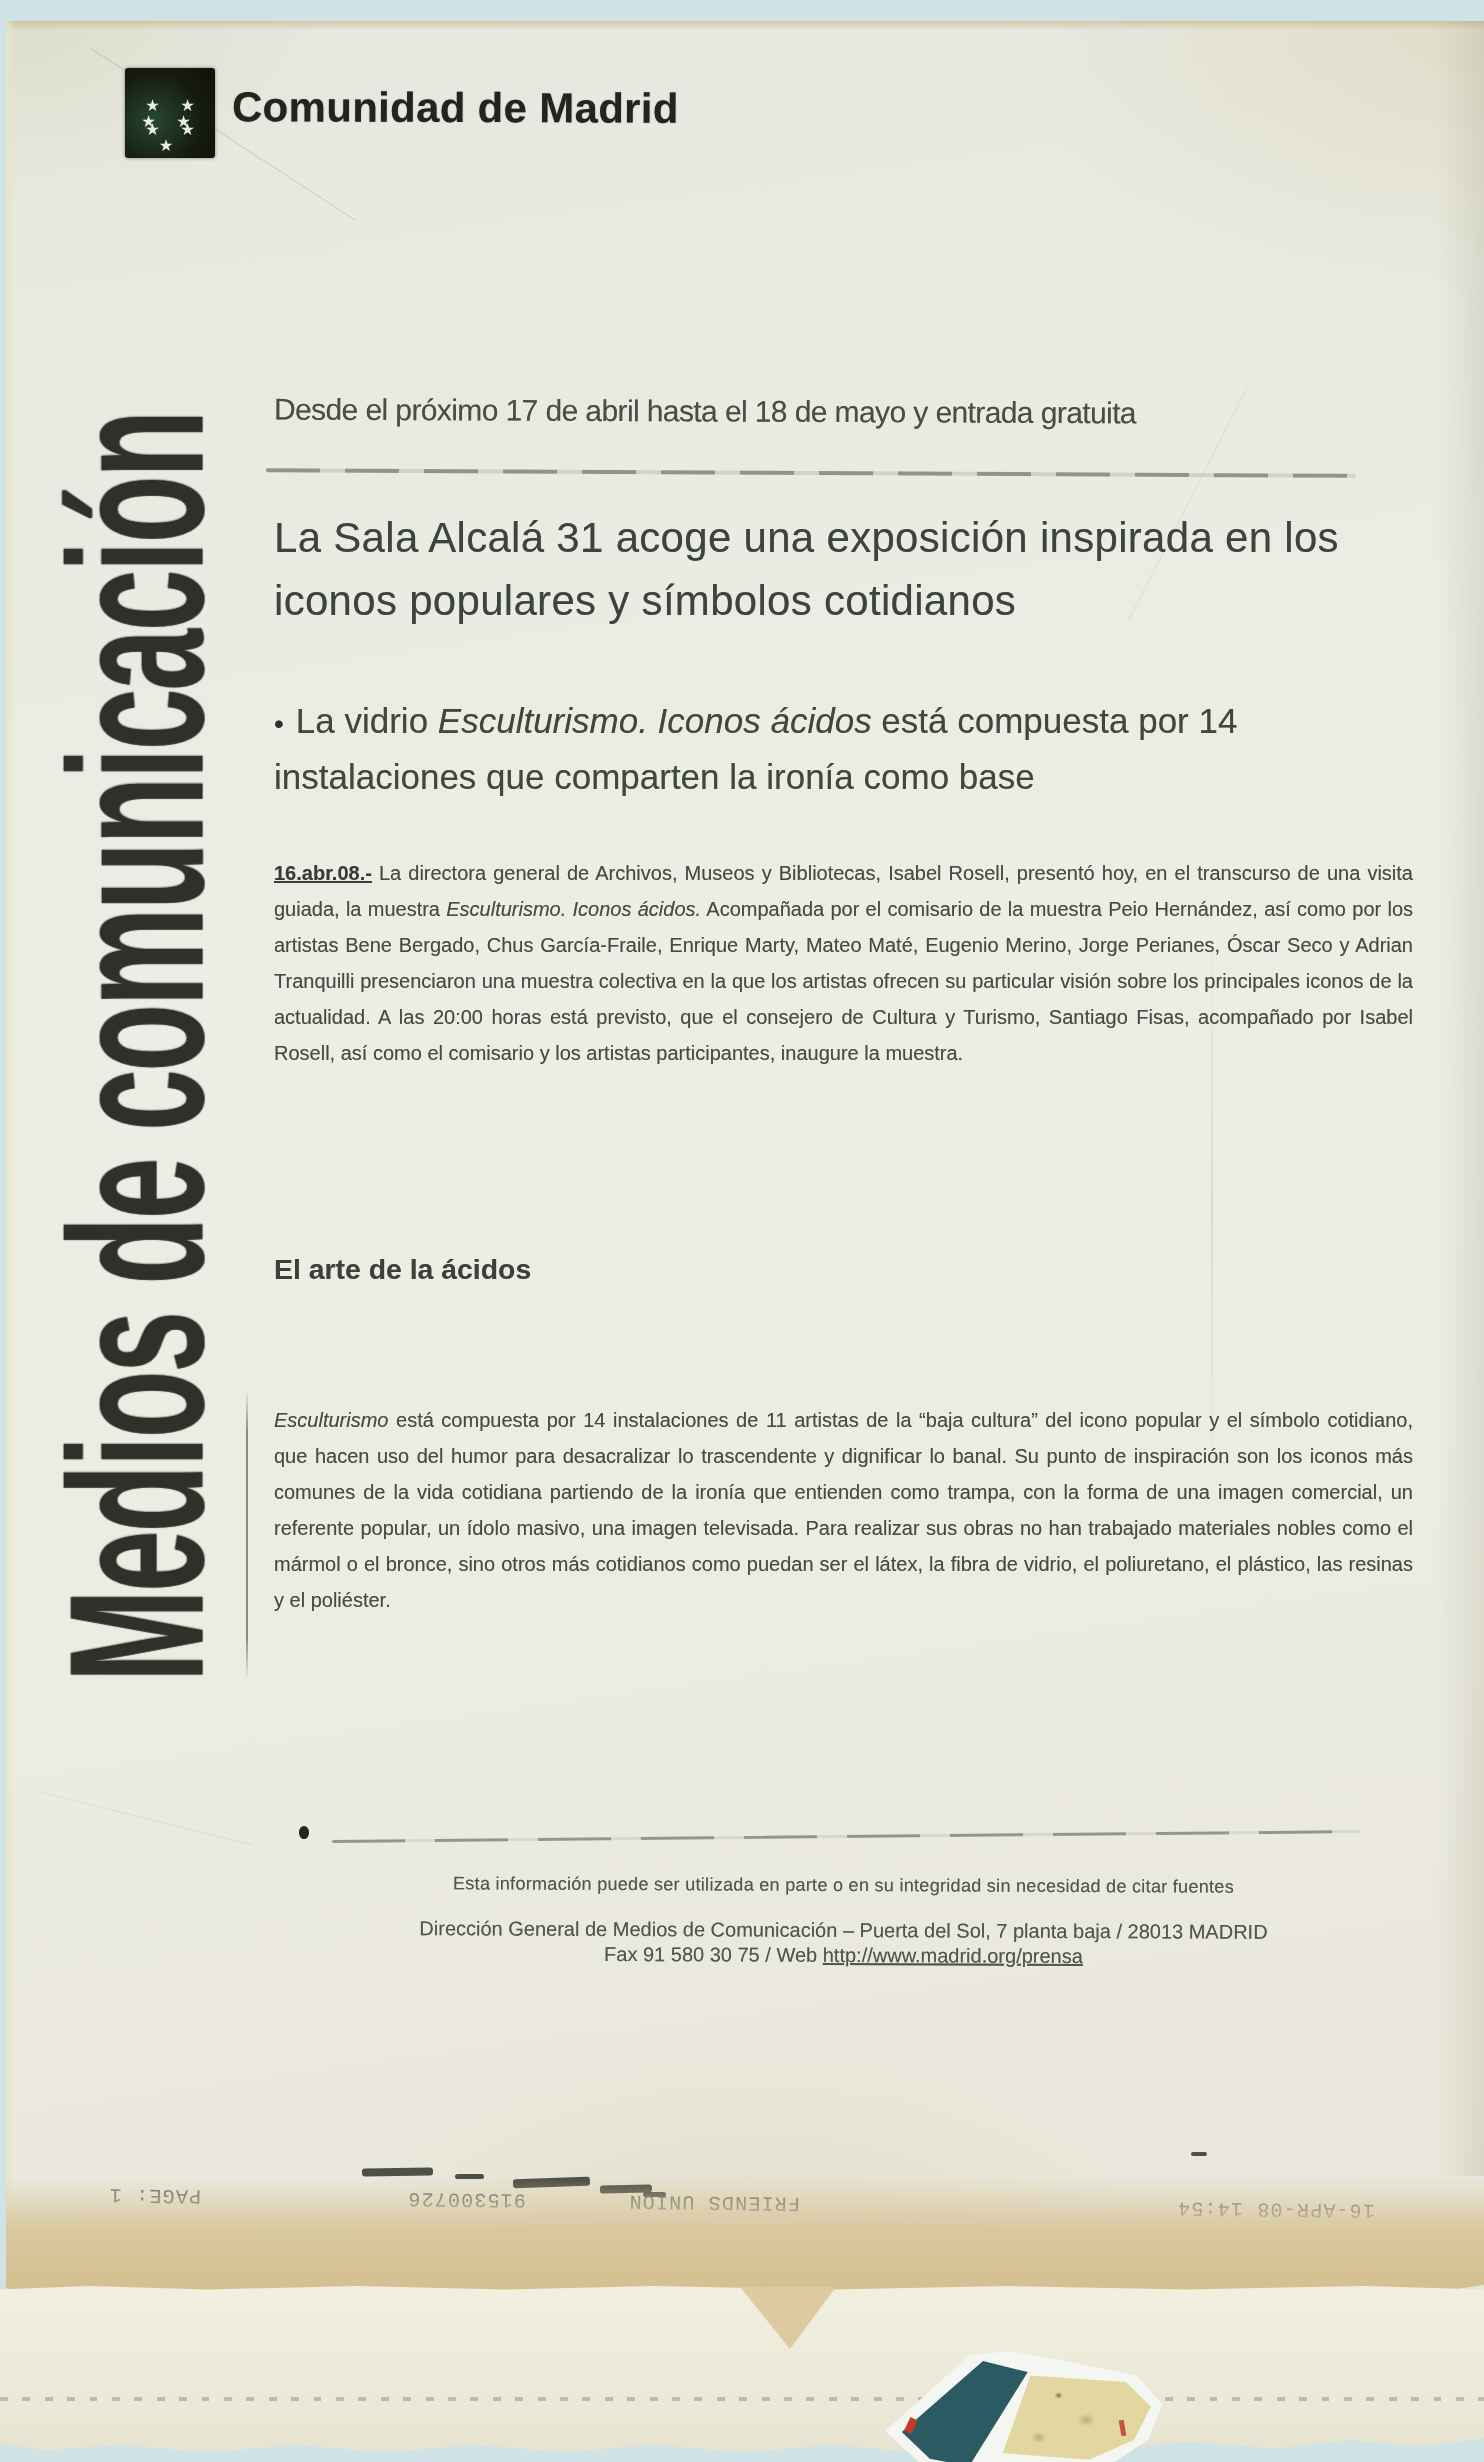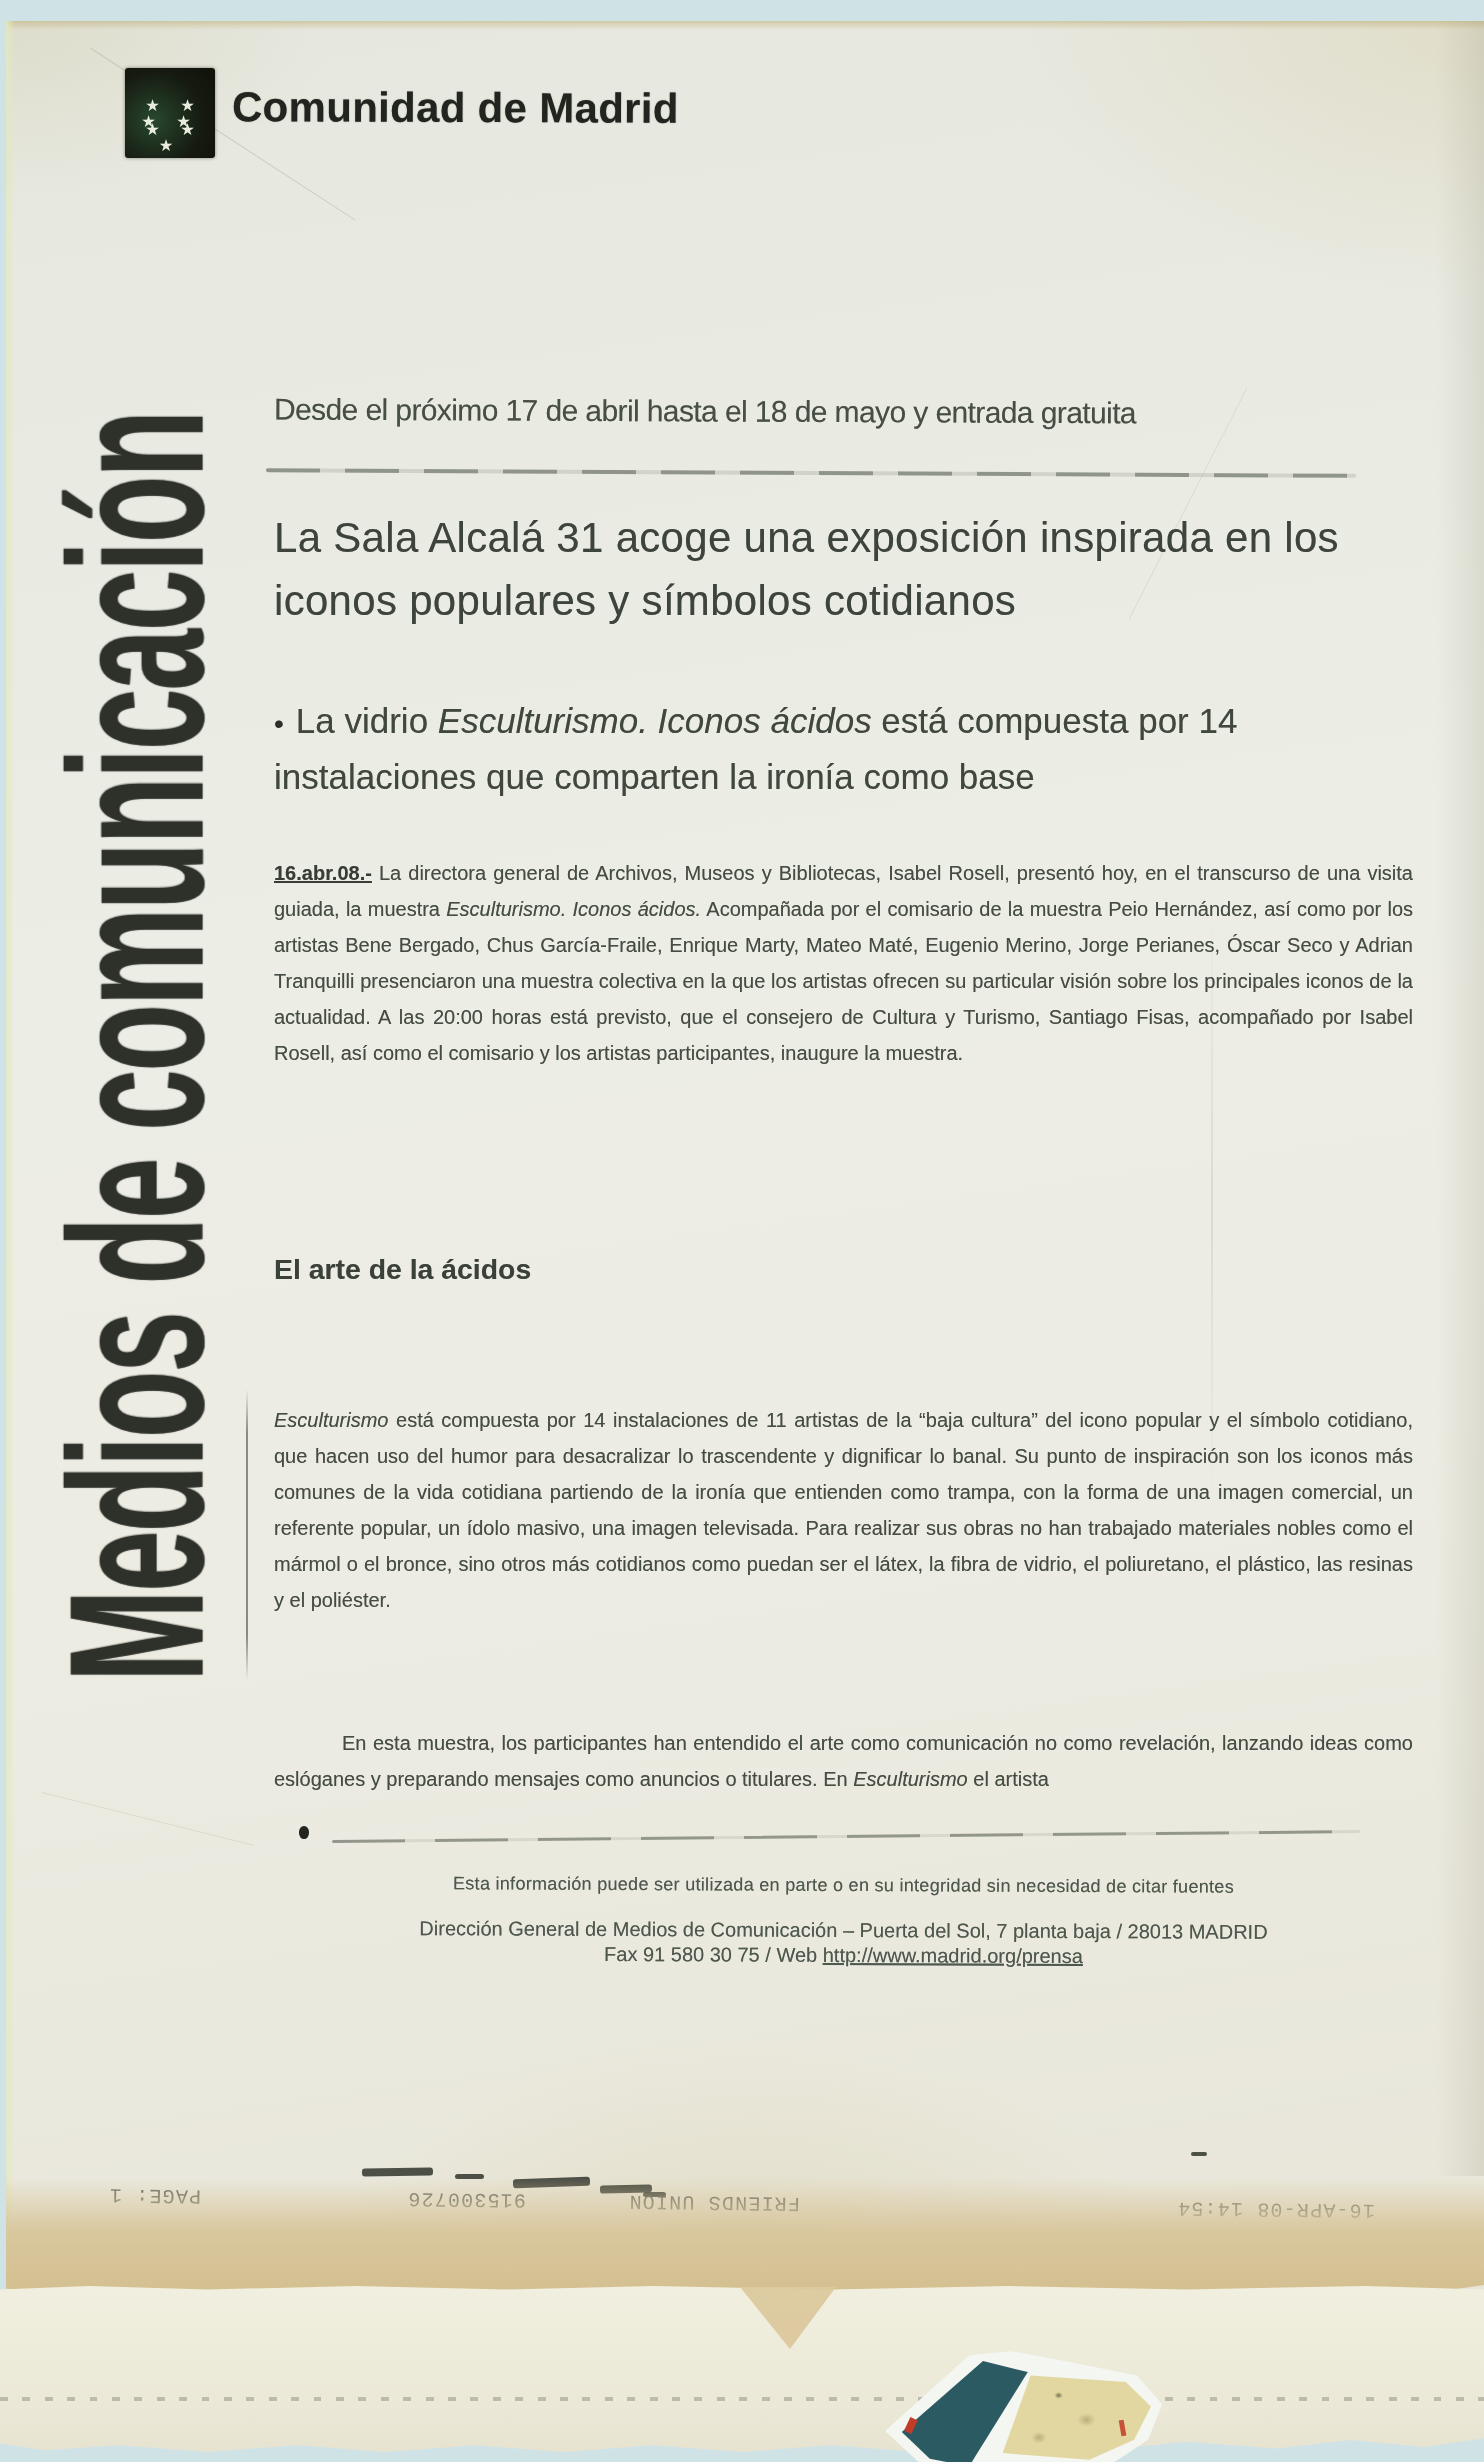--- a/index.html
+++ b/index.html
@@ -140,21 +140,20 @@
     <div class="subhead ink">
       <span class="bullet">•</span><span>La vidrio </span><span class="it">Esculturismo. Iconos ácidos</span><span> está compuesta por 14 instalaciones que comparten la ironía como base</span>
     </div>
 
     <p class="body-p p1 ink"><span class="date-stamp">16.abr.08.-</span><span> La directora general de Archivos, Museos y Bibliotecas, Isabel Rosell, presentó hoy, en el transcurso de una visita guiada, la muestra </span><span class="it">Esculturismo. Iconos ácidos.</span><span> Acompañada por el comisario de la muestra Peio Hernández, así como por los artistas Bene Bergado, Chus García-Fraile, Enrique Marty, Mateo Maté, Eugenio Merino, Jorge Perianes, Óscar Seco y Adrian Tranquilli presenciaron una muestra colectiva en la que los artistas ofrecen su particular visión sobre los principales iconos de la actualidad. A las 20:00 horas está previsto, que el consejero de Cultura y Turismo, Santiago Fisas, acompañado por Isabel Rosell, así como el comisario y los artistas participantes, inaugure la muestra.</span></p>
 
     <div class="section-heading ink">El arte de la ácidos</div>
 
     <p class="body-p p2 ink"><span class="it">Esculturismo</span><span> está compuesta por 14 instalaciones de 11 artistas de la “baja cultura” del icono popular y el símbolo cotidiano, que hacen uso del humor para desacralizar lo trascendente y dignificar lo banal. Su punto de inspiración son los iconos más comunes de la vida cotidiana partiendo de la ironía que entienden como trampa, con la forma de una imagen comercial, un referente popular, un ídolo masivo, una imagen televisada. Para realizar sus obras no han trabajado materiales nobles como el mármol o el bronce, sino otros más cotidianos como puedan ser el látex, la fibra de vidrio, el poliuretano, el plástico, las resinas y el poliéster.</span></p>
 
-    <p class="body-p p3 ink"><span>En esta muestra, los participantes han entendido el arte como comunicación no como revelación, lanzando ideas como eslóganes y preparando mensajes como anuncios o titulares. En </span><span class="it">Esculturismo</span><span> el artista</span></p>
 
     <div class="end-dot"></div>
     <div class="sep-rule"></div>
 
     <div class="foot-line foot-1 ink">Esta información puede ser utilizada en parte o en su integridad sin necesidad de citar fuentes</div>
     <div class="foot-line foot-2 ink">Dirección General de Medios de Comunicación – Puerta del Sol, 7  planta baja / 28013 MADRID</div>
     <div class="foot-line foot-3 ink"><span>Fax 91 580 30 75 / Web </span><span class="url">http://www.madrid.org/prensa</span></div>
   </div>
 
   <div class="smudge" style="left:362px;top:2168px;width:71px;height:7.9px;transform:rotate(-1deg);"></div>

